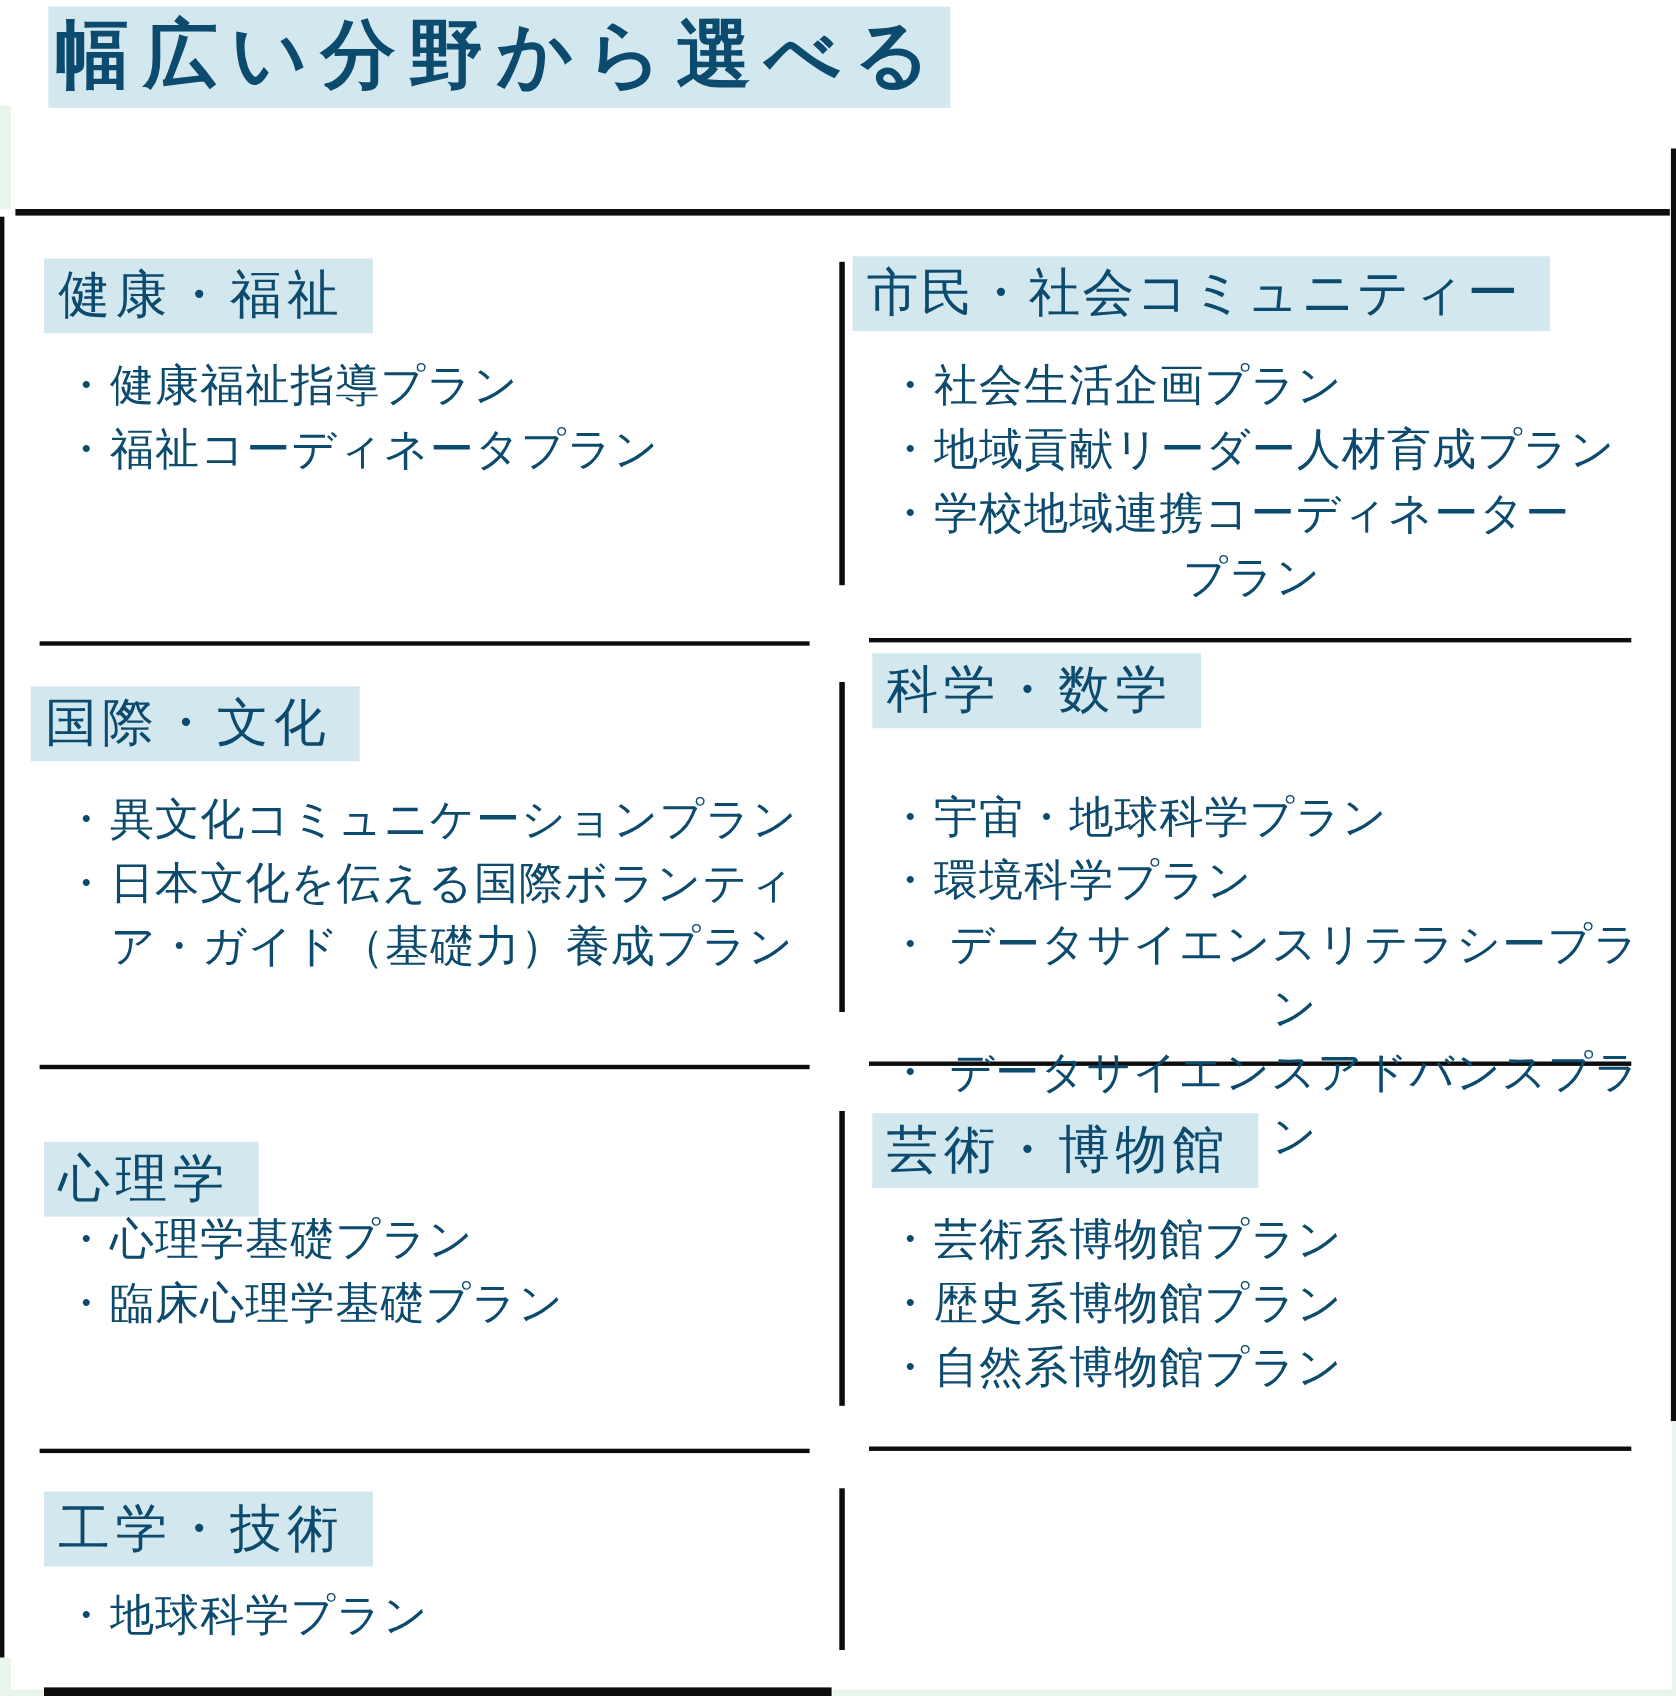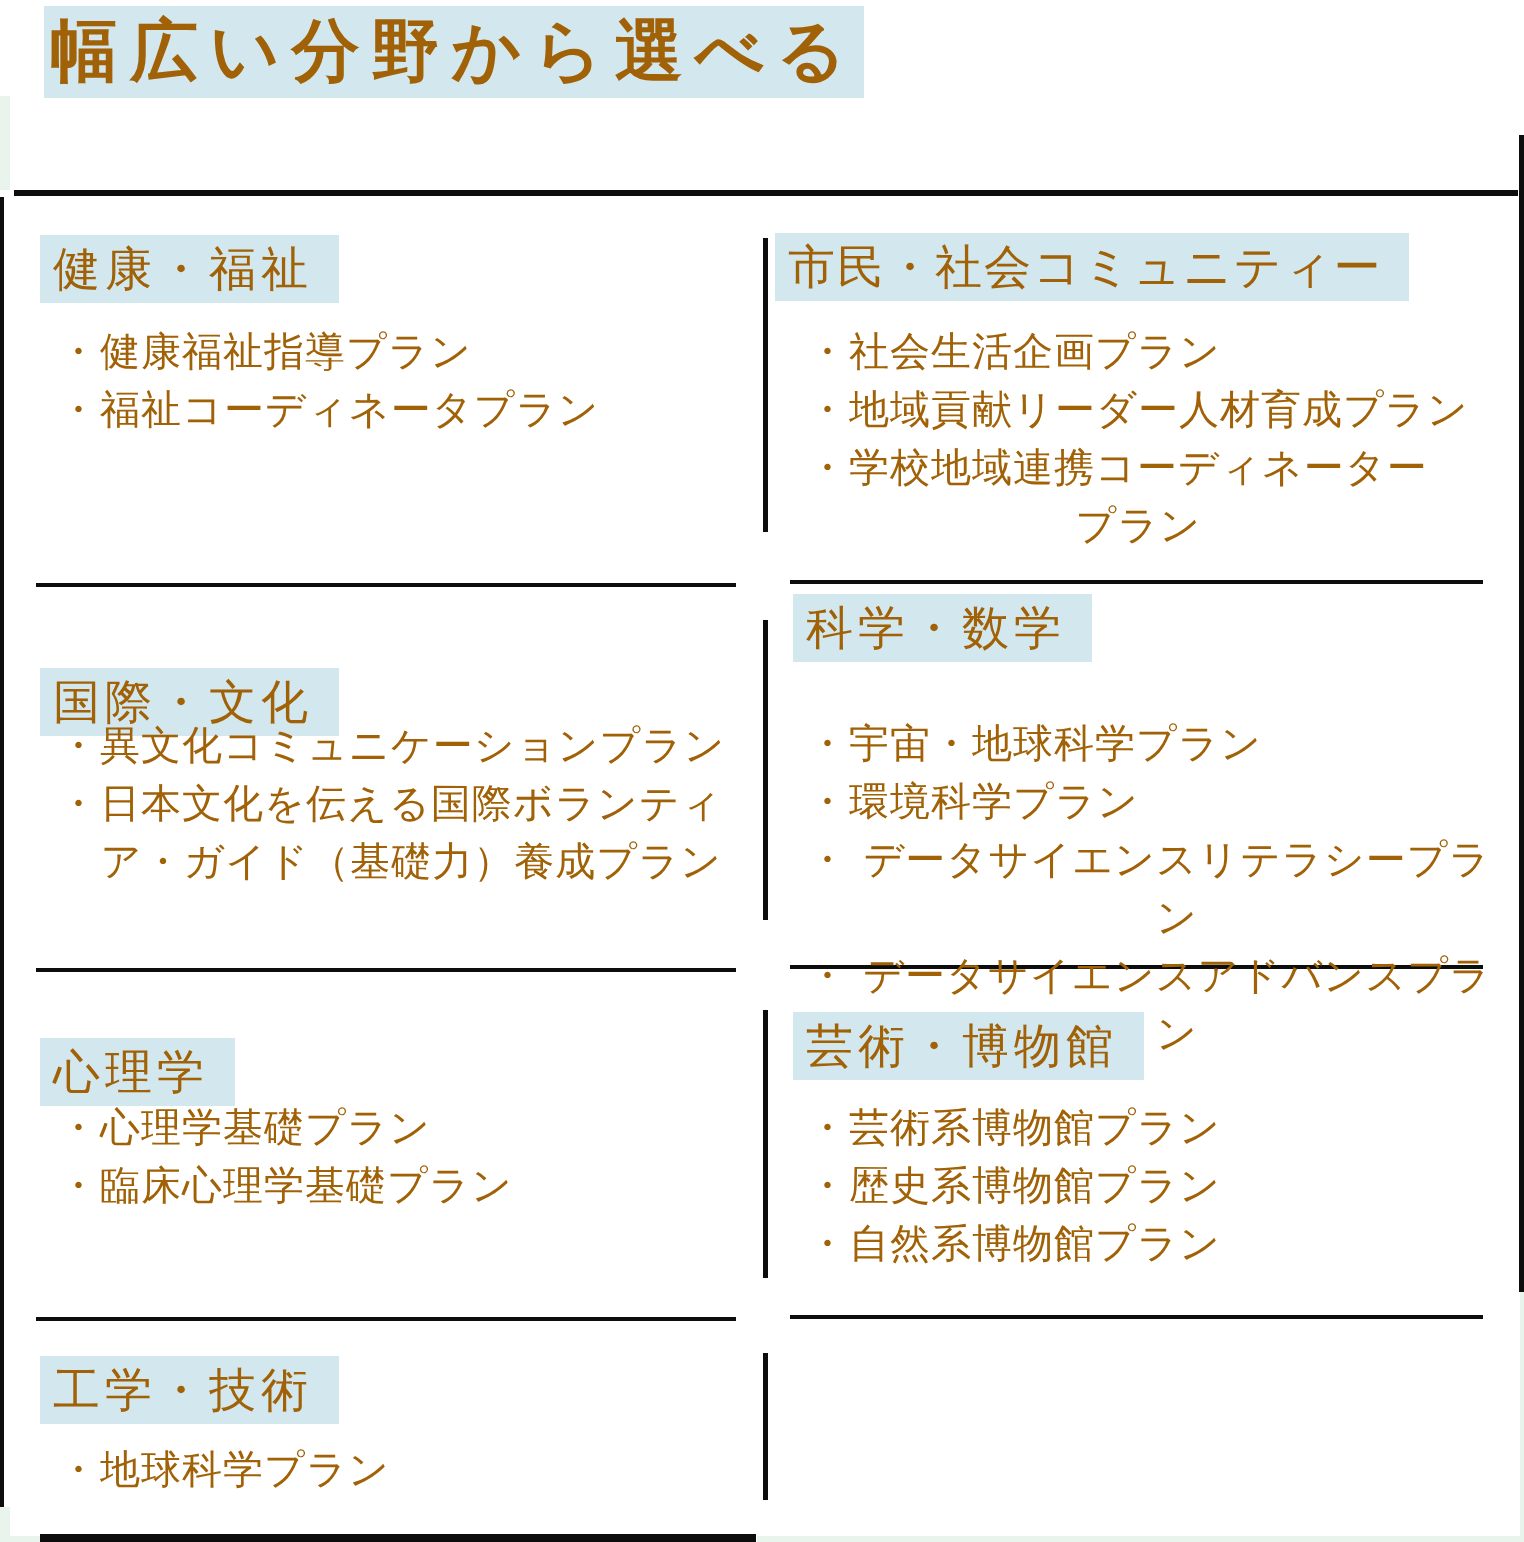--- a/index.html
+++ b/index.html
@@ -1,17 +1,17 @@
 <!DOCTYPE html>
 <html><head>
 <meta charset="utf-8">
 <style>
   html,body{margin:0;padding:0;background:#ffffff;}
   .page{position:relative;width:1524px;height:1542px;background:#ffffff;overflow:hidden;
-        font-family:"DejaVu Sans","Liberation Sans",sans-serif;color:#a16207;}
+        font-family:"DejaVu Sans","Liberation Sans",sans-serif;color:#0c4a6e;}
 
   
   .title{position:absolute;left:44px;top:6px;display:flex;align-items:flex-start;
          font-size:68px;font-weight:600;letter-spacing:12px;line-height:86px;white-space:nowrap;}
   .title .hl{background:#d3e7ef;padding:2px 6px 4px 6px;}
   .title .rest{padding:2px 0 4px 8px;}
 
   
   .hline{position:absolute;background:#0d0d0d;}
   .vline{position:absolute;background:#0d0d0d;}
@@ -37,21 +37,21 @@
   .g-bottomrow-left{left:0;top:1536px;width:40px;height:6px;}
   .g-bottomrow-right{left:757px;top:1536px;width:767px;height:6px;}
   .g-rightedge{left:1520px;top:1292px;width:4px;height:244px;}
 
   
   .hdr{position:absolute;display:inline-block;background:#d3e7ef;
        font-size:47px;font-weight:400;letter-spacing:5px;line-height:68px;
        padding:0 26px 0 13px;white-space:nowrap;}
   .h0{left:40px;top:235px;}
   .h1{left:775px;top:233px;letter-spacing:2px;}
-  .h2{left:40px;top:624px;margin-top:44px;}
+  .h2{left:28px;top:624px;}
   .h3{left:793px;top:594px;}
   .h4{left:40px;top:1010px;margin-top:28px;}
   .h5{left:793px;top:1012px;}
   .h6{left:40px;top:1356px;}
 
   
   .list{position:absolute;font-size:40px;font-weight:500;line-height:58px;}
   .list .item{display:flex;align-items:flex-start;}
   .list .dot{flex:0 0 44px;text-align:center;}
   .list .txt{white-space:pre-line;letter-spacing:1px;text-align:center;}

